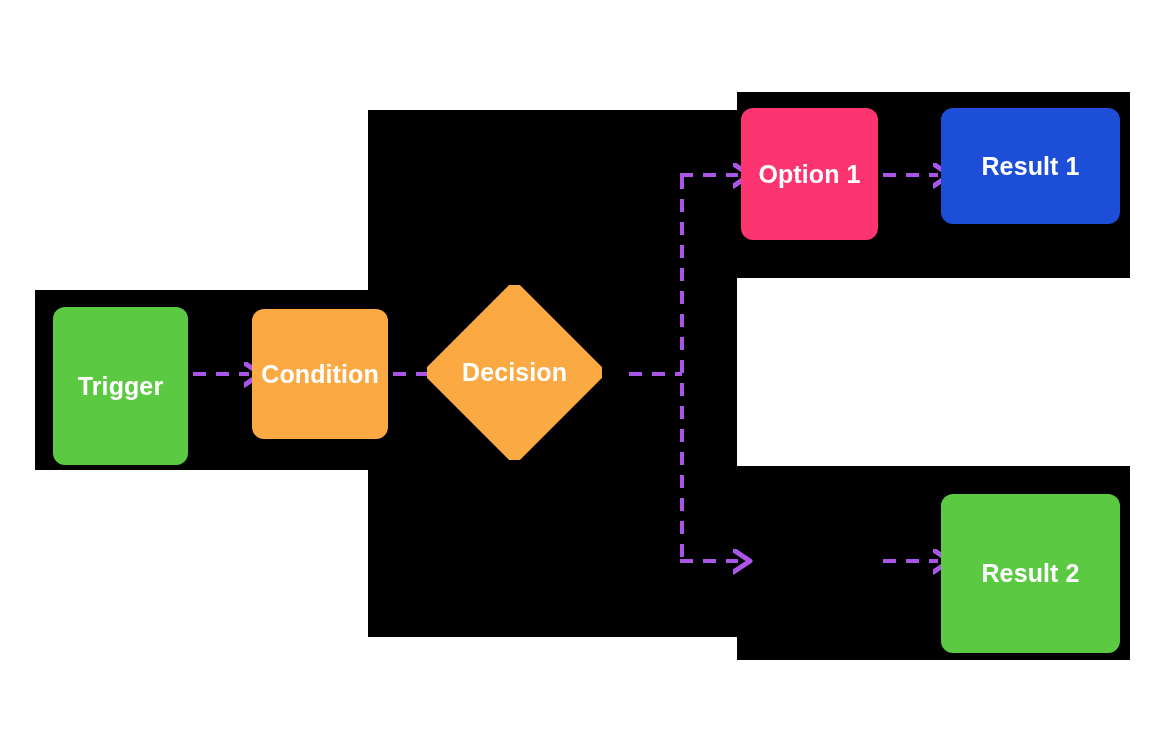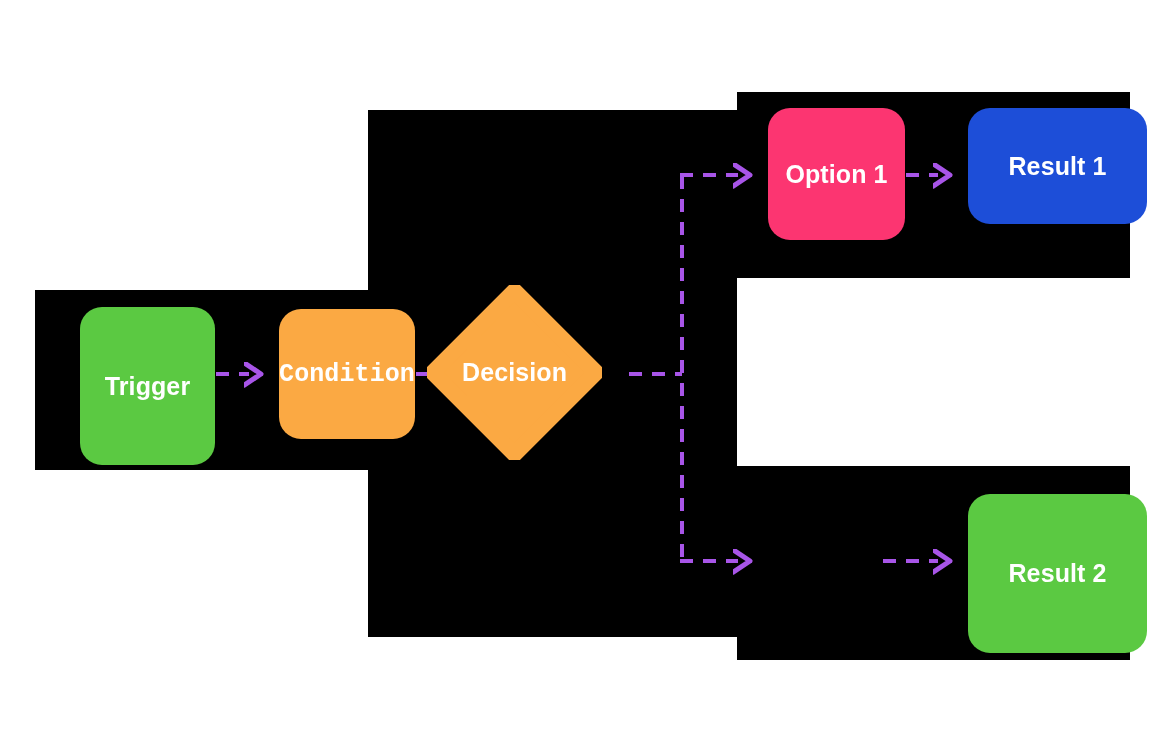--- a/index.html
+++ b/index.html
@@ -35,24 +35,24 @@
     align-items: center;
     justify-content: center;
     box-sizing: border-box;
     color: #ffffff;
     font-weight: bold;
     font-size: 25px;
     letter-spacing: 0.1px;
     white-space: nowrap;
     z-index: 5;
   }
-  .node.rect { border-radius: 22px; margin-left: 27px; }
+  .node.rect { border-radius: 12px; }
 
   .node-trigger   { left: 53px;  top: 307px; width: 135px; height: 158px; background: #5BC942; }
-  .node-condition { left: 252px; top: 309px; width: 136px; height: 130px; background: #FBA943; font-family: Liberation Mono, monospace; }
+  .node-condition { left: 252px; top: 309px; width: 136px; height: 130px; background: #FBA943; }
   .node-option1   { left: 741px; top: 108px; width: 137px; height: 132px; background: #FC3571; }
   .node-result1   { left: 941px; top: 108px; width: 179px; height: 116px; background: #1d4ed8; }
   .node-option2   { left: 741px; top: 494px; width: 137px; height: 132px; background: #FC3571; }
   .node-result2   { left: 941px; top: 494px; width: 179px; height: 159px; background: #5BC942; }
 
   
   .node-decision {
     left: 427px;
     top: 285px;
     width: 175px;

